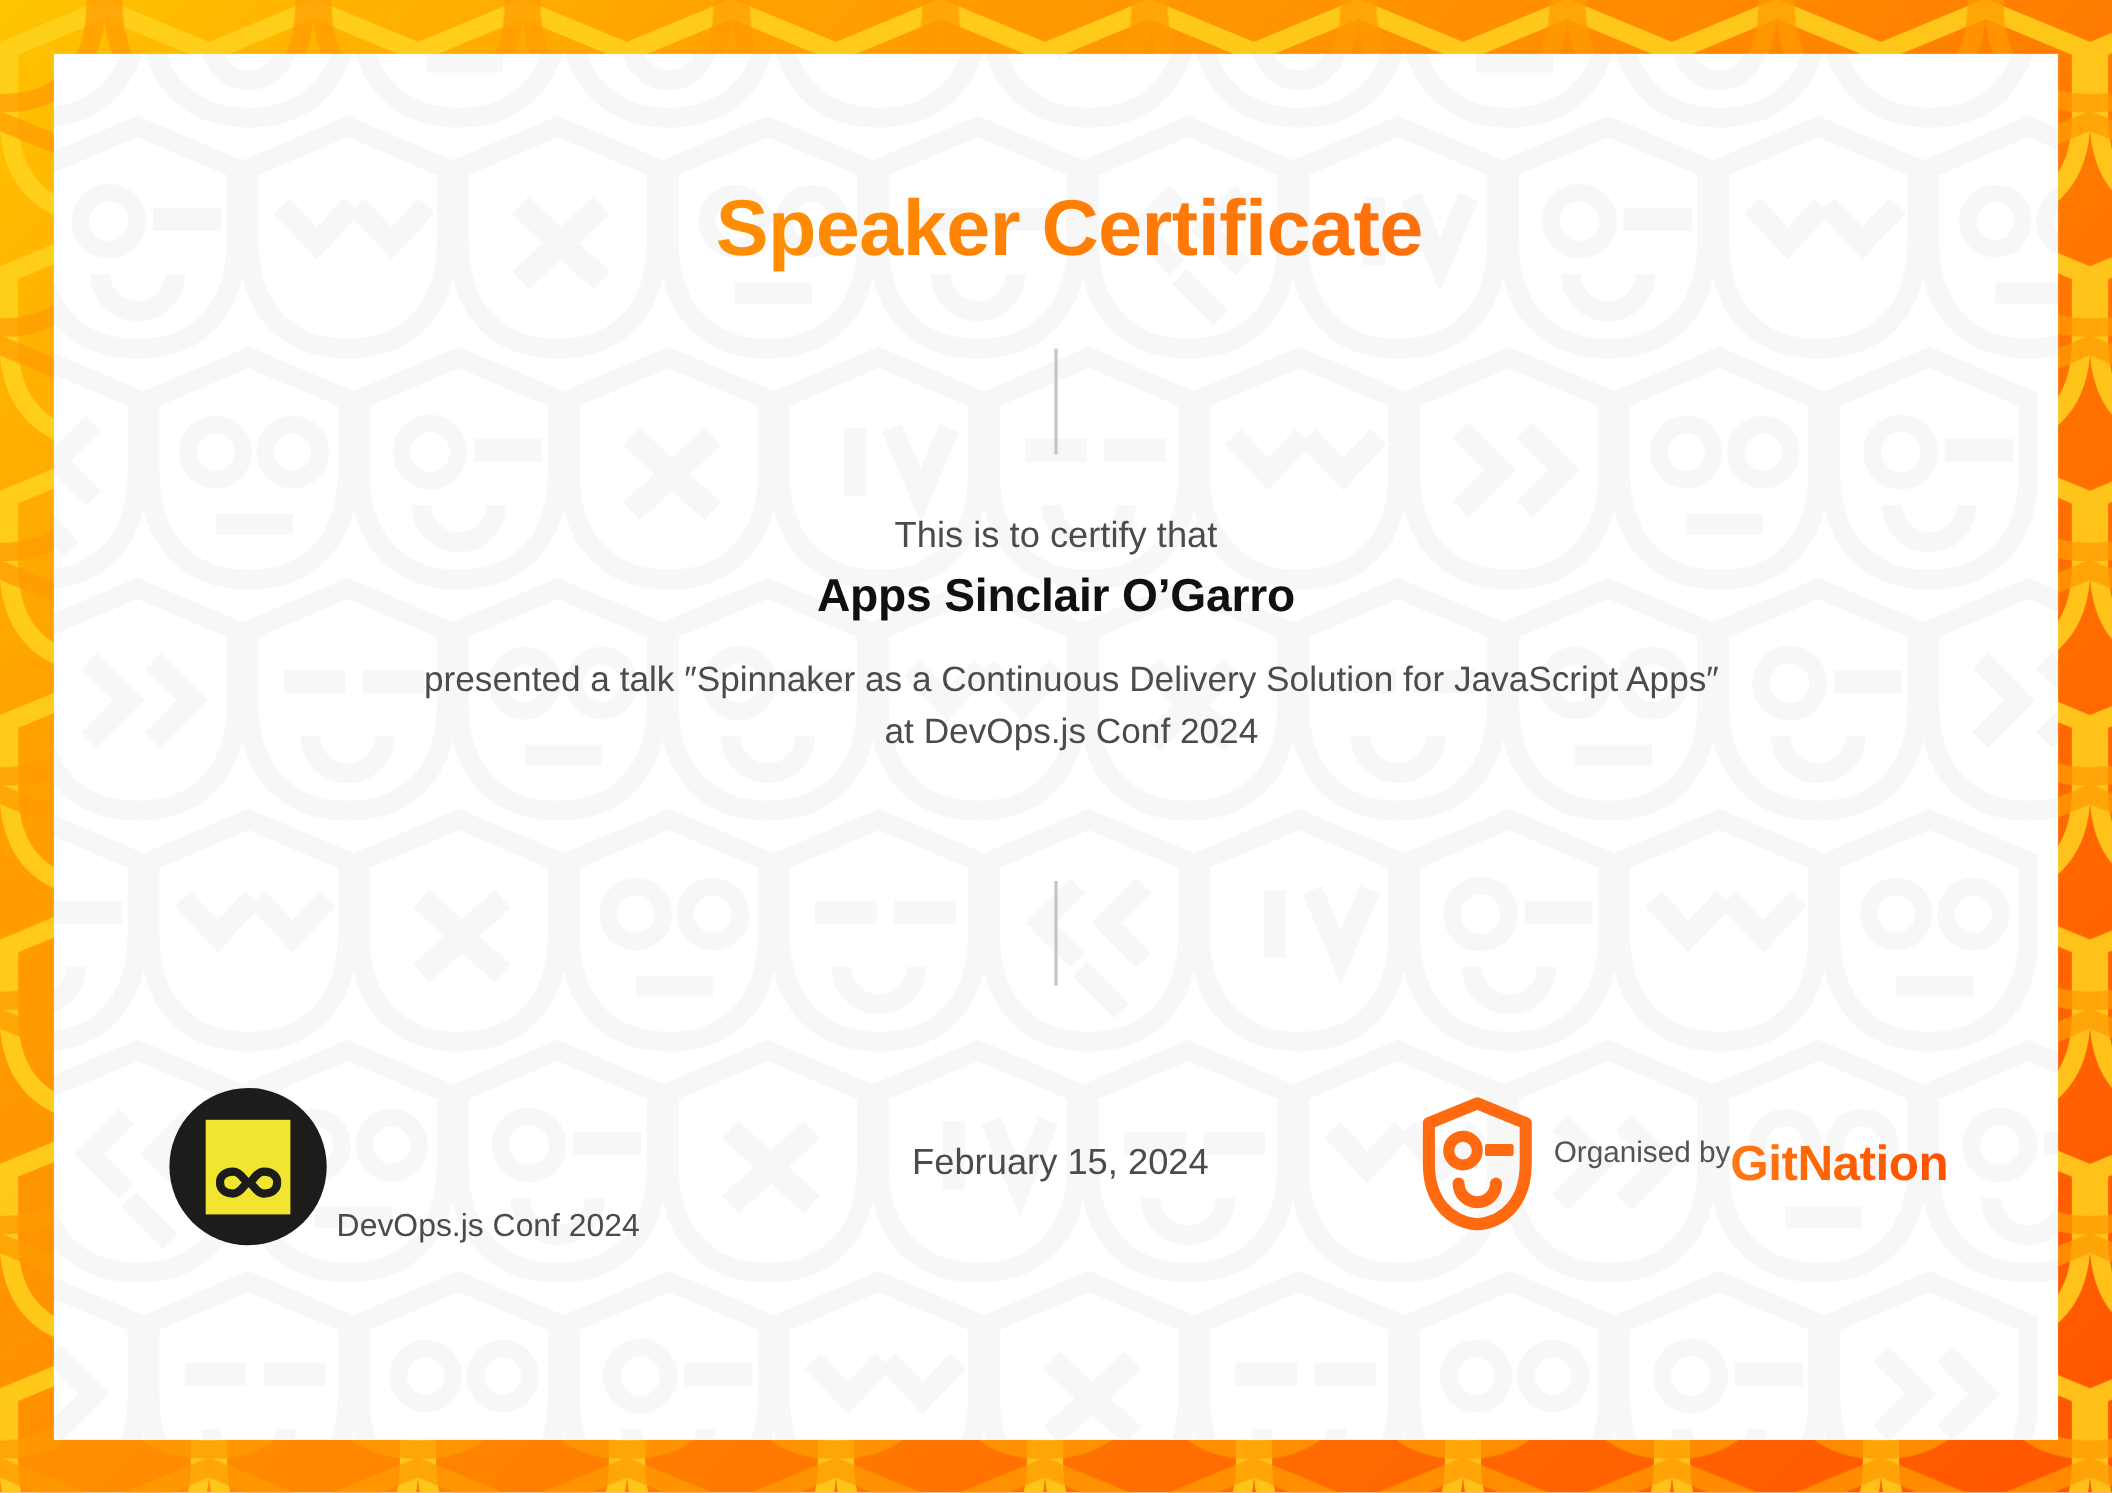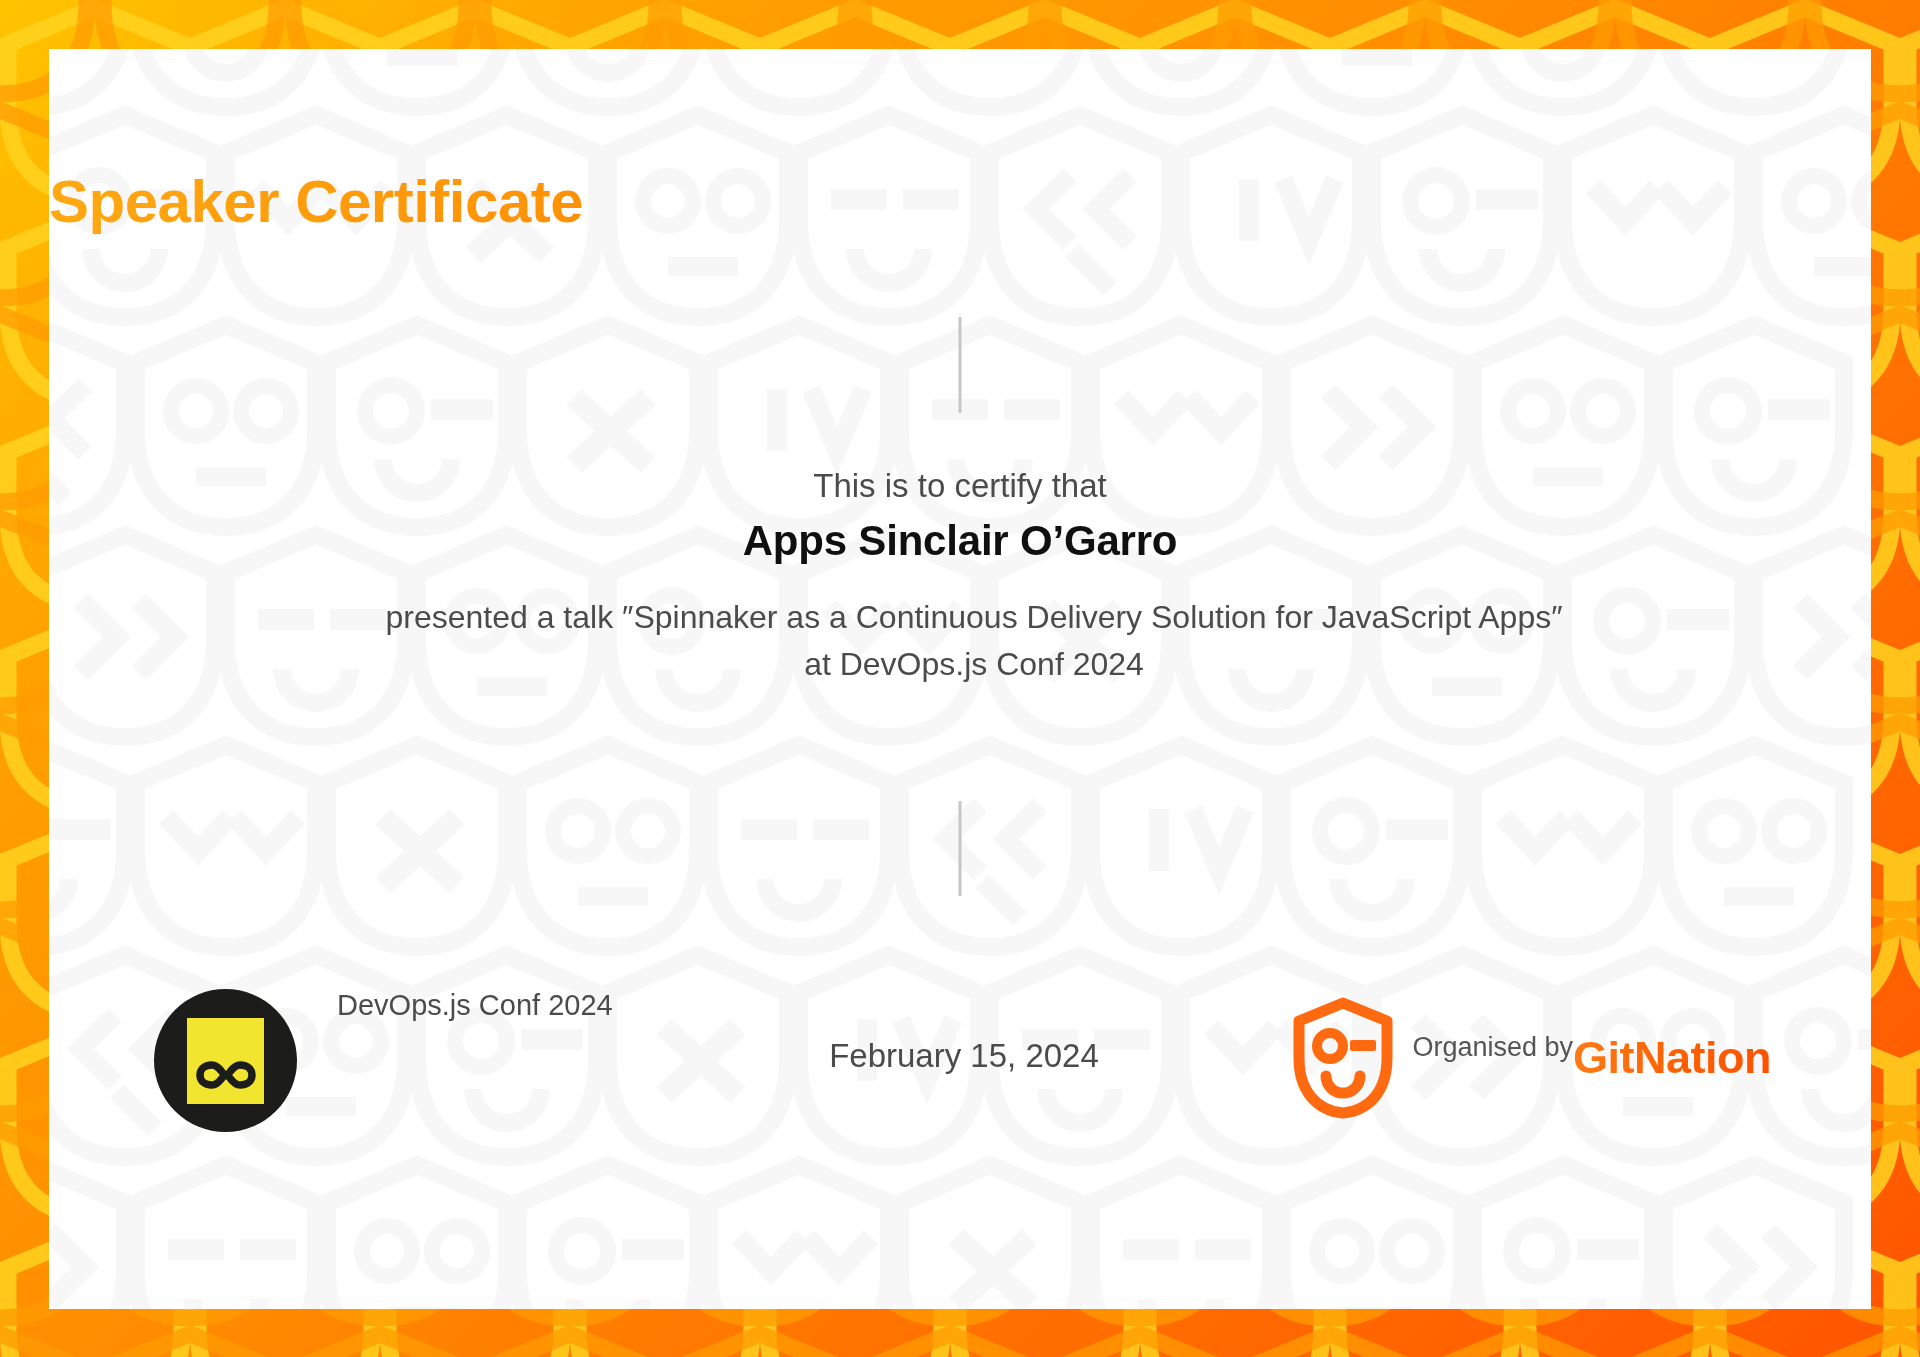--- a/index.html
+++ b/index.html
@@ -54,24 +54,24 @@
   #card-content {
     position: relative;
     width: 100%;
     height: 100%;
   }
 
   
   #certificate-title {
     position: absolute;
     top: 120px;
-    left: 0;
-    width: 100%;
-    text-align: left;
-    font-size: 60px;
+    left: 12px;
+    width: 100%;
+    text-align: center;
+    font-size: 72px;
     font-weight: 700;
     letter-spacing: -0.5px;
     line-height: 1.1;
     background: linear-gradient(90deg, #ffa812 0%, #ff8a00 38%, #ff6a0d 72%, #ff4d12 100%);
     -webkit-background-clip: text;
     background-clip: text;
     color: transparent;
     -webkit-text-fill-color: transparent;
   }
 
@@ -129,22 +129,22 @@
     top: 940px;
     width: 100%;
     height: 200px;
   }
 
   #event-block {
     position: absolute;
     left: 105px;
     top: 0;
     display: flex;
-    align-items: flex-start;
-    gap: 40px;
+    align-items: flex-end;
+    gap: 9px;
   }
 
   #devops-logo-mark {
     width: 143px;
     height: 143px;
     border-radius: 50%;
     background: #1c1c1a;
     display: flex;
     align-items: center;
     justify-content: center;

